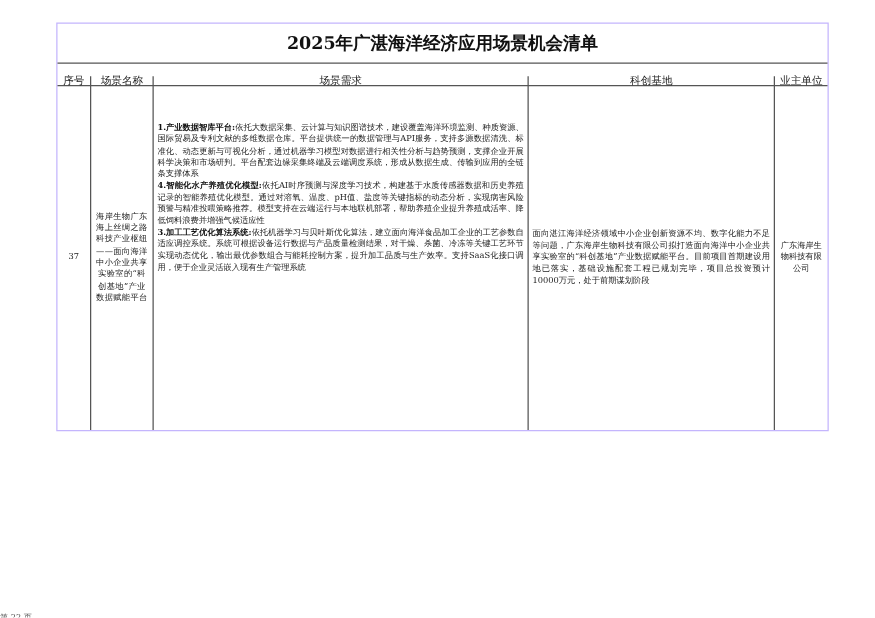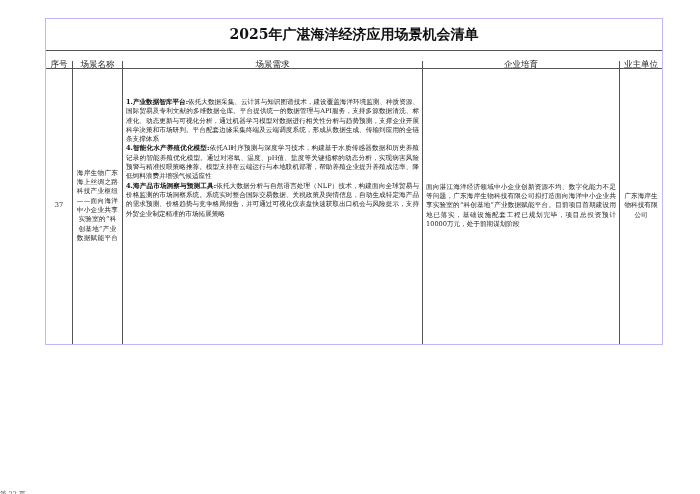--- a/index.html
+++ b/index.html
@@ -29,33 +29,33 @@
 </head>
 <body>
 
 <div class="tbl">
   <div class="title-row">2025年广湛海洋经济应用场景机会清单</div>
 
   <div class="hdr-row">
     <div class="cell c1">序号</div>
     <div class="cell c2">场景名称</div>
     <div class="cell c3">场景需求</div>
-    <div class="cell c4">企业培育</div>
+    <div class="cell c4">科创基地</div>
     <div class="cell c5">业主单位</div>
   </div>
 
   <div class="body-row">
     <div class="cell c1 seq">37</div>
     <div class="cell c2 name">
       <span>海岸生物广东海上丝绸之路科技产业枢纽——面向海洋中小企业共享实验室的“科创基地”产业数据赋能平台</span>
     </div>
     <div class="cell c3 demand">
       <p><b>1.产业数据智库平台:</b><span>依托大数据采集、云计算与知识图谱技术，建设覆盖海洋环境监测、种质资源、国际贸易及专利文献的多维数据仓库。平台提供统一的数据管理与API服务，支持多源数据清洗、标准化、动态更新与可视化分析，通过机器学习模型对数据进行相关性分析与趋势预测，支撑企业开展科学决策和市场研判。平台配套边缘采集终端及云端调度系统，形成从数据生成、传输到应用的全链条支撑体系</span></p>
       <p><b>4.智能化水产养殖优化模型:</b><span>依托AI时序预测与深度学习技术，构建基于水质传感器数据和历史养殖记录的智能养殖优化模型。通过对溶氧、温度、pH值、盐度等关键指标的动态分析，实现病害风险预警与精准投喂策略推荐。模型支持在云端运行与本地联机部署，帮助养殖企业提升养殖成活率、降低饲料浪费并增强气候适应性</span></p>
-      <p><b>4.海产品市场洞察与预测工具:</b><span>依托大数据分析与自然语言处理（NLP）技术，构建面向全球贸易与价格监测的市场洞察系统。系统实时整合国际交易数据、关税政策及舆情信息，自动生成特定海产品的需求预测、价格趋势与竞争格局报告，并可通过可视化仪表盘快速获取出口机会与风险提示，支持外贸企业制定精准的市场拓展策略</span></p>
+      <p><b>3.加工工艺优化算法系统:</b><span>依托机器学习与贝叶斯优化算法，建立面向海洋食品加工企业的工艺参数自适应调控系统。系统可根据设备运行数据与产品质量检测结果，对干燥、杀菌、冷冻等关键工艺环节实现动态优化，输出最优参数组合与能耗控制方案，提升加工品质与生产效率。支持SaaS化接口调用，便于企业灵活嵌入现有生产管理系统</span></p>
     </div>
     <div class="cell c4 basis">
       <span>面向湛江海洋经济领域中小企业创新资源不均、数字化能力不足等问题，广东海岸生物科技有限公司拟打造面向海洋中小企业共享实验室的“科创基地”产业数据赋能平台。目前项目首期建设用地已落实，基础设施配套工程已规划完毕，项目总投资预计10000万元，处于前期谋划阶段</span>
     </div>
     <div class="cell c5 owner">
       <span>广东海岸生物科技有限公司</span>
     </div>
   </div>
 </div>
 

